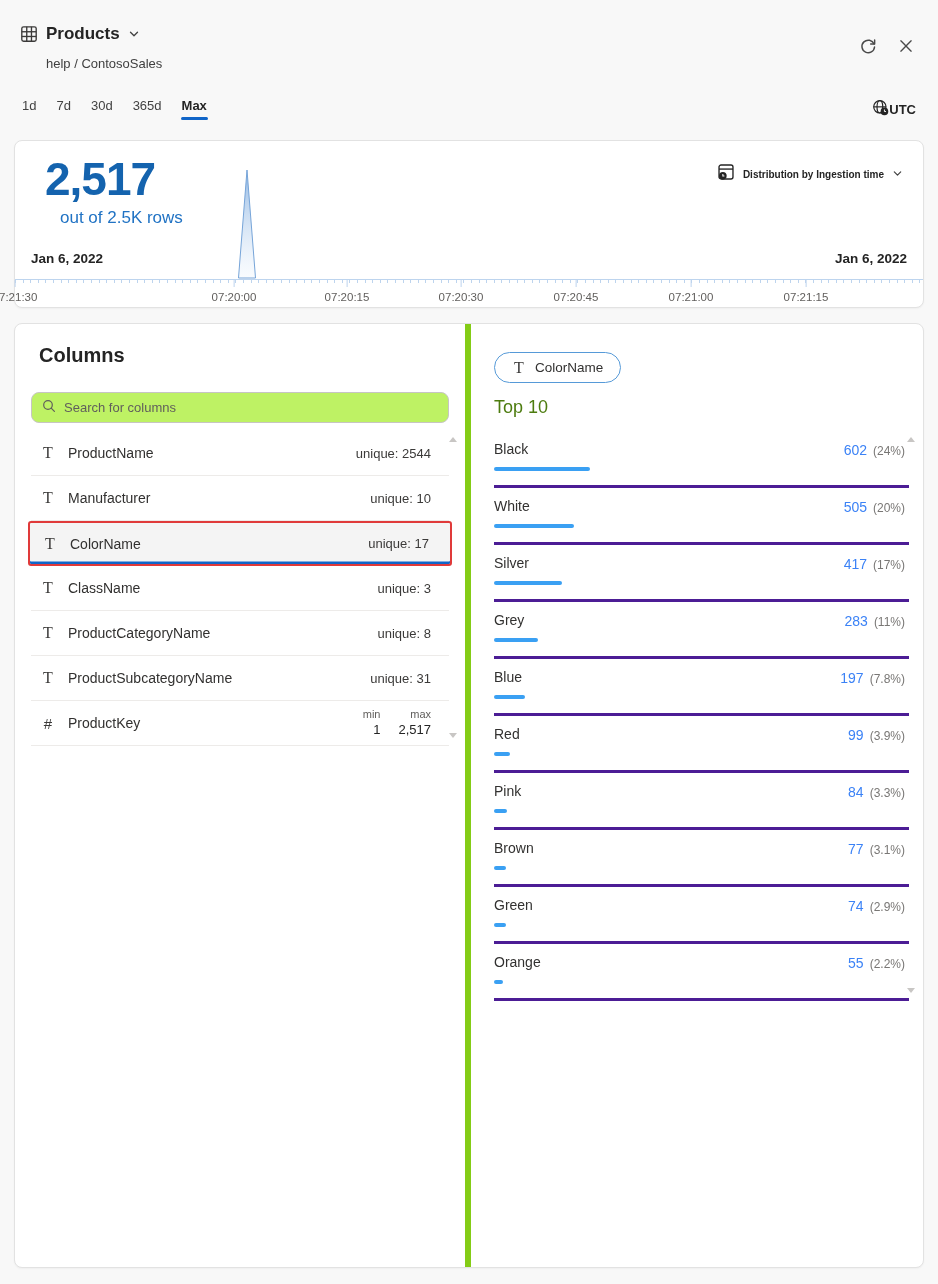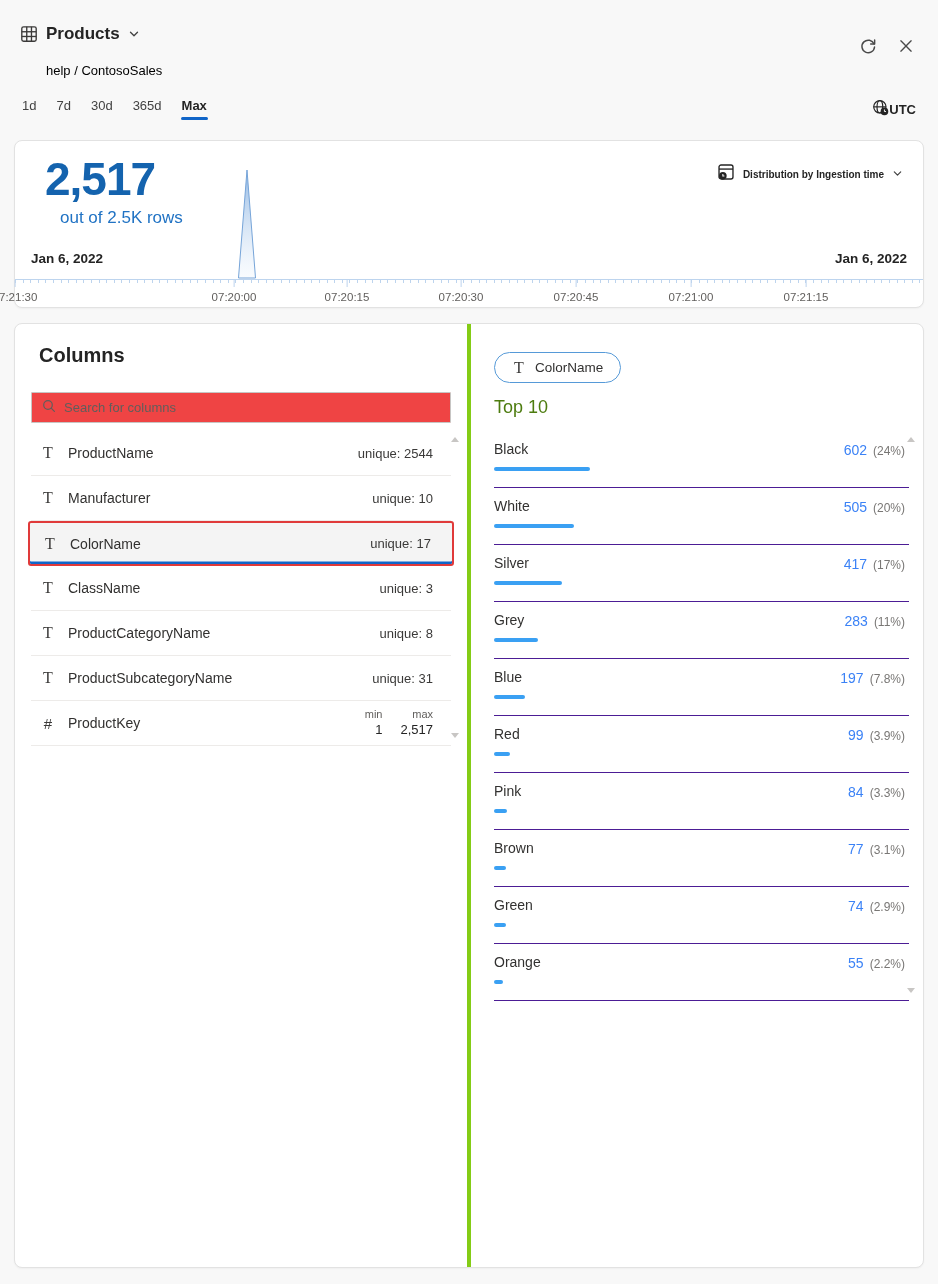--- a/index.html
+++ b/index.html
@@ -18,21 +18,21 @@
     font-family:"Liberation Sans","DejaVu Sans",sans-serif;
     background:#f8f8f8;color:#242424;overflow:hidden;
   }
   .page{position:relative;width:938px;height:1284px;}
 
   
   .header-left{position:absolute;top:24px;left:20px;}
   .title-row{display:flex;align-items:center;gap:8px;}
   .title-row svg{display:block;}
   .app-title{font-size:17px;font-weight:700;color:#242424;}
-  .header-sub{font-size:13px;color:#000000;margin-top:19px;margin-left:26px;}
+  .header-sub{font-size:13px;color:#404040;margin-top:12px;margin-left:26px;}
   .header-actions{position:absolute;top:36px;right:22px;display:flex;gap:18px;align-items:center;}
   .icon-btn{width:20px;height:20px;display:flex;align-items:center;justify-content:center;cursor:pointer;}
 
   
   .tabs-row{position:absolute;top:98px;left:22px;right:22px;display:flex;justify-content:space-between;align-items:center;}
   .tabs{display:flex;gap:20px;align-items:flex-end;}
   .tab{font-size:13px;color:#424242;padding-bottom:7px;position:relative;cursor:pointer;}
   .tab.active{font-weight:700;color:#242424;}
   .tab.active::after{content:"";position:absolute;left:-1px;right:-1px;bottom:0;height:3px;border-radius:2px;background:var(--accent-blue);}
   .tz{display:flex;align-items:center;font-size:13px;font-weight:700;color:#242424;}
@@ -54,44 +54,44 @@
   .minor-ticks{height:3px;background:repeating-linear-gradient(to right,var(--axis-blue) 0,var(--axis-blue) 1px,transparent 1px,transparent 7.6px);}
   .tickg{position:absolute;top:0;transform:translateX(-50%);display:flex;flex-direction:column;align-items:center;}
   .tickg .mark{width:1px;height:7px;background:var(--axis-blue);}
   .tickg .tlabel{font-size:11.5px;color:#605e5c;margin-top:4px;white-space:nowrap;}
   .tickg:nth-of-type(1){left:104px;} .tickg:nth-of-type(2){left:219px;}
   .tickg:nth-of-type(3){left:332px;} .tickg:nth-of-type(4){left:446px;}
   .tickg:nth-of-type(5){left:561px;} .tickg:nth-of-type(6){left:676px;}
   .tickg:nth-of-type(7){left:791px;}
 
   
-  .col-panel{width:456px;border-right:4px solid #84cc16;padding:0 16px;position:relative;}
+  .col-panel{width:456px;border-right:6px solid #84cc16;padding:0 16px;position:relative;}
   .col-title{font-size:20px;font-weight:700;color:#242424;margin-top:20px;margin-left:8px;}
-  .search-box{margin-top:25px;height:31px;border:1px solid #c7c5c3;border-radius:1px;background:#ef4444;display:flex;align-items:center;padding:0 10px;gap:8px;}
+  .search-box{margin-top:25px;height:31px;border:1px solid #c7c5c3;border-radius:8px;background:#bef264;display:flex;align-items:center;padding:0 10px;gap:8px;}
   .search-box input{border:none;outline:none;flex:1;font-size:13px;font-family:inherit;color:#242424;background:transparent;}
   .search-box input::placeholder{color:#605e5c;}
   .col-list{margin-top:8px;position:relative;}
   .col-row{height:45px;display:flex;align-items:center;gap:13px;padding:0 18px 0 10px;border-bottom:1px solid #edebe9;cursor:pointer;}
   .type-glyph{font-family:"Liberation Serif","DejaVu Serif",serif;font-size:16px;color:#3b3a39;width:14px;text-align:center;}
   .hash-glyph{font-family:"Liberation Sans",sans-serif;font-size:15px;}
   .col-name{font-size:14px;color:#323130;}
   .col-stat{margin-left:auto;font-size:13px;color:#3b3a39;}
   .col-row.selected{background:#f4f4f4;border:2px solid var(--selected-red);border-radius:3px;margin:0 -3px;padding:0 21px 0 13px;box-shadow:inset 0 -2.5px 0 var(--accent-blue);}
   .minmax{margin-left:auto;display:flex;gap:18px;}
   .minmax .mm-col{display:flex;flex-direction:column;align-items:flex-end;}
   .mm-label{font-size:11px;color:#605e5c;line-height:1.3;}
   .mm-value{font-size:13px;color:#242424;line-height:1.4;}
 
   
   .val-panel{flex:1;padding-left:23px;position:relative;}
   .chip{margin-top:28px;display:inline-flex;align-items:center;gap:9px;height:31px;padding:0 17px;border:1px solid var(--pill-border-blue);border-radius:16px;background:#fff;cursor:pointer;}
   .chip-label{font-size:13.5px;color:#323130;}
   .val-title{font-size:18px;font-weight:400;color:#4d7c0f;margin-top:14px;}
   .val-list{margin-top:13px;margin-right:14px;position:relative;}
-  .val-row{height:57px;border-bottom:1px solid #4c1d95;position:relative;padding-top:10px;}
+  .val-row{height:57px;border-bottom:3px solid #4c1d95;position:relative;padding-top:10px;}
   .val-label{font-size:14px;color:#323130;}
   .val-bar{height:4px;border-radius:2px;background:var(--bar-blue);margin-top:10px;}
   .val-nums{position:absolute;top:11px;right:4px;display:flex;align-items:baseline;gap:6px;}
   .val-count{font-size:14px;color:#3b82f6;}
   .val-pct{font-size:12px;color:#797775;}
 
   
   .scroll-up,.scroll-down{position:absolute;right:-8px;width:0;height:0;border-left:4px solid transparent;border-right:4px solid transparent;cursor:pointer;}
   .scroll-up{top:6px;border-bottom:5px solid #c8c6c4;}
   .scroll-down{bottom:8px;border-top:5px solid #c8c6c4;}

